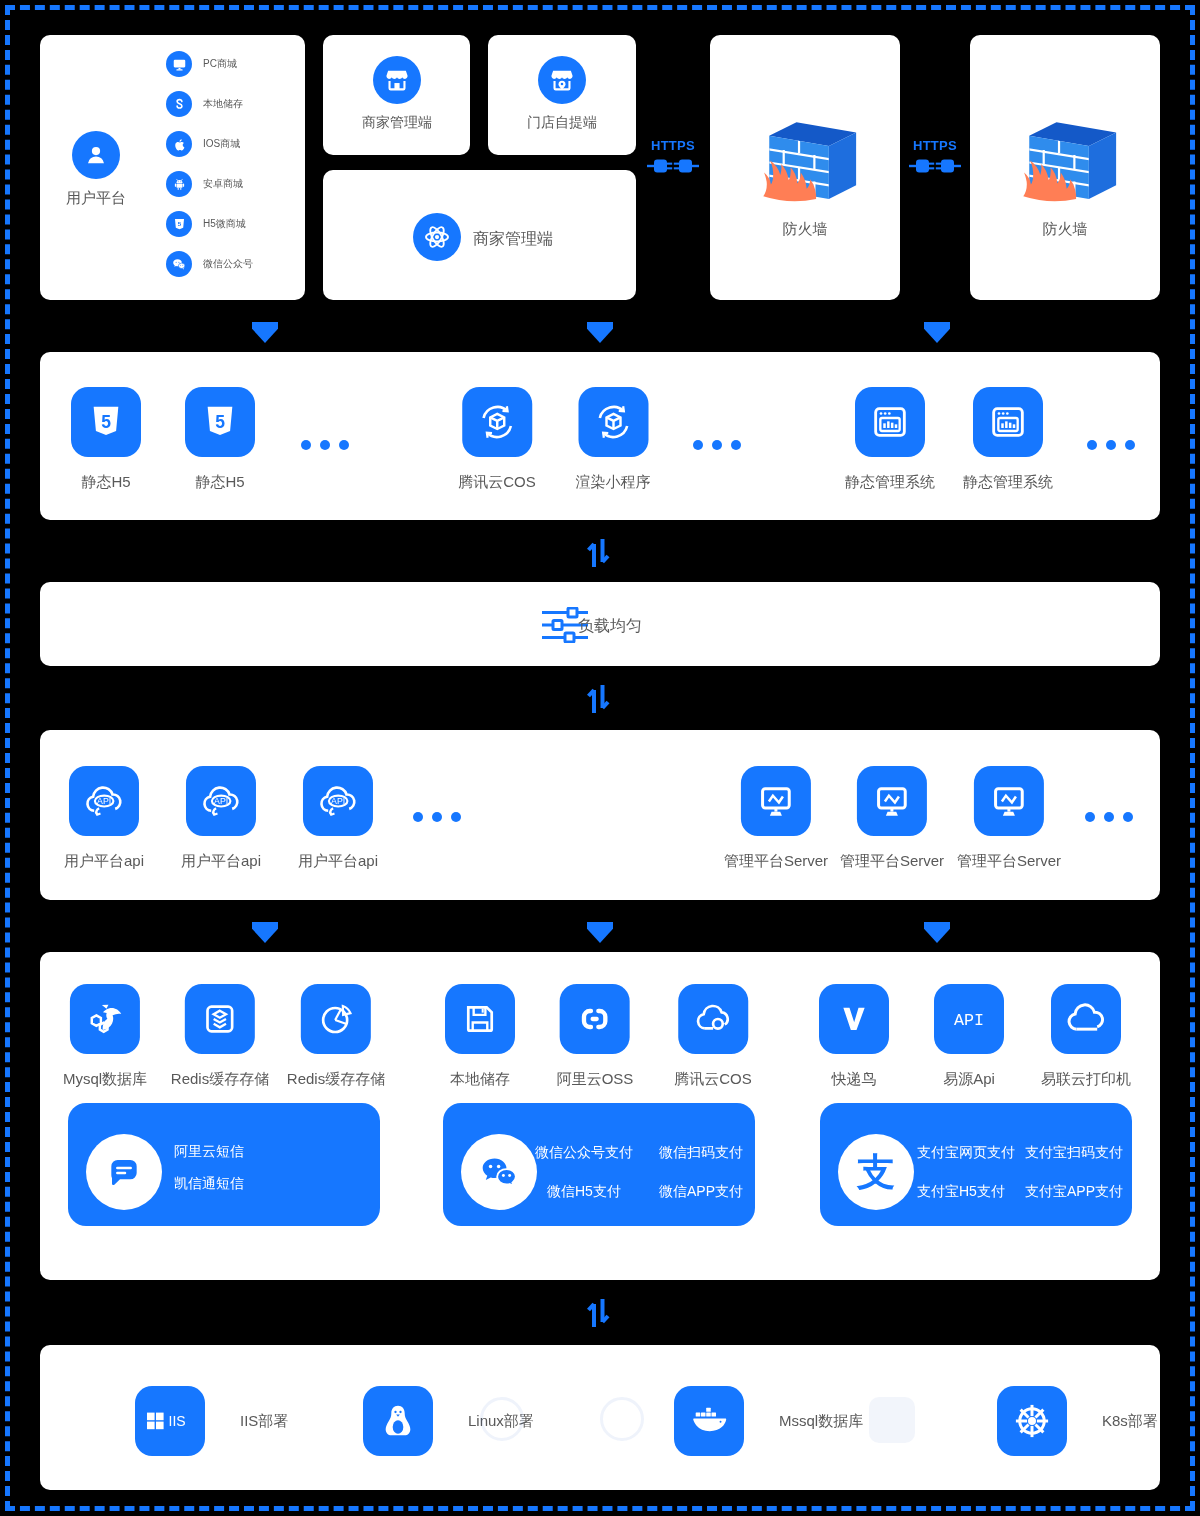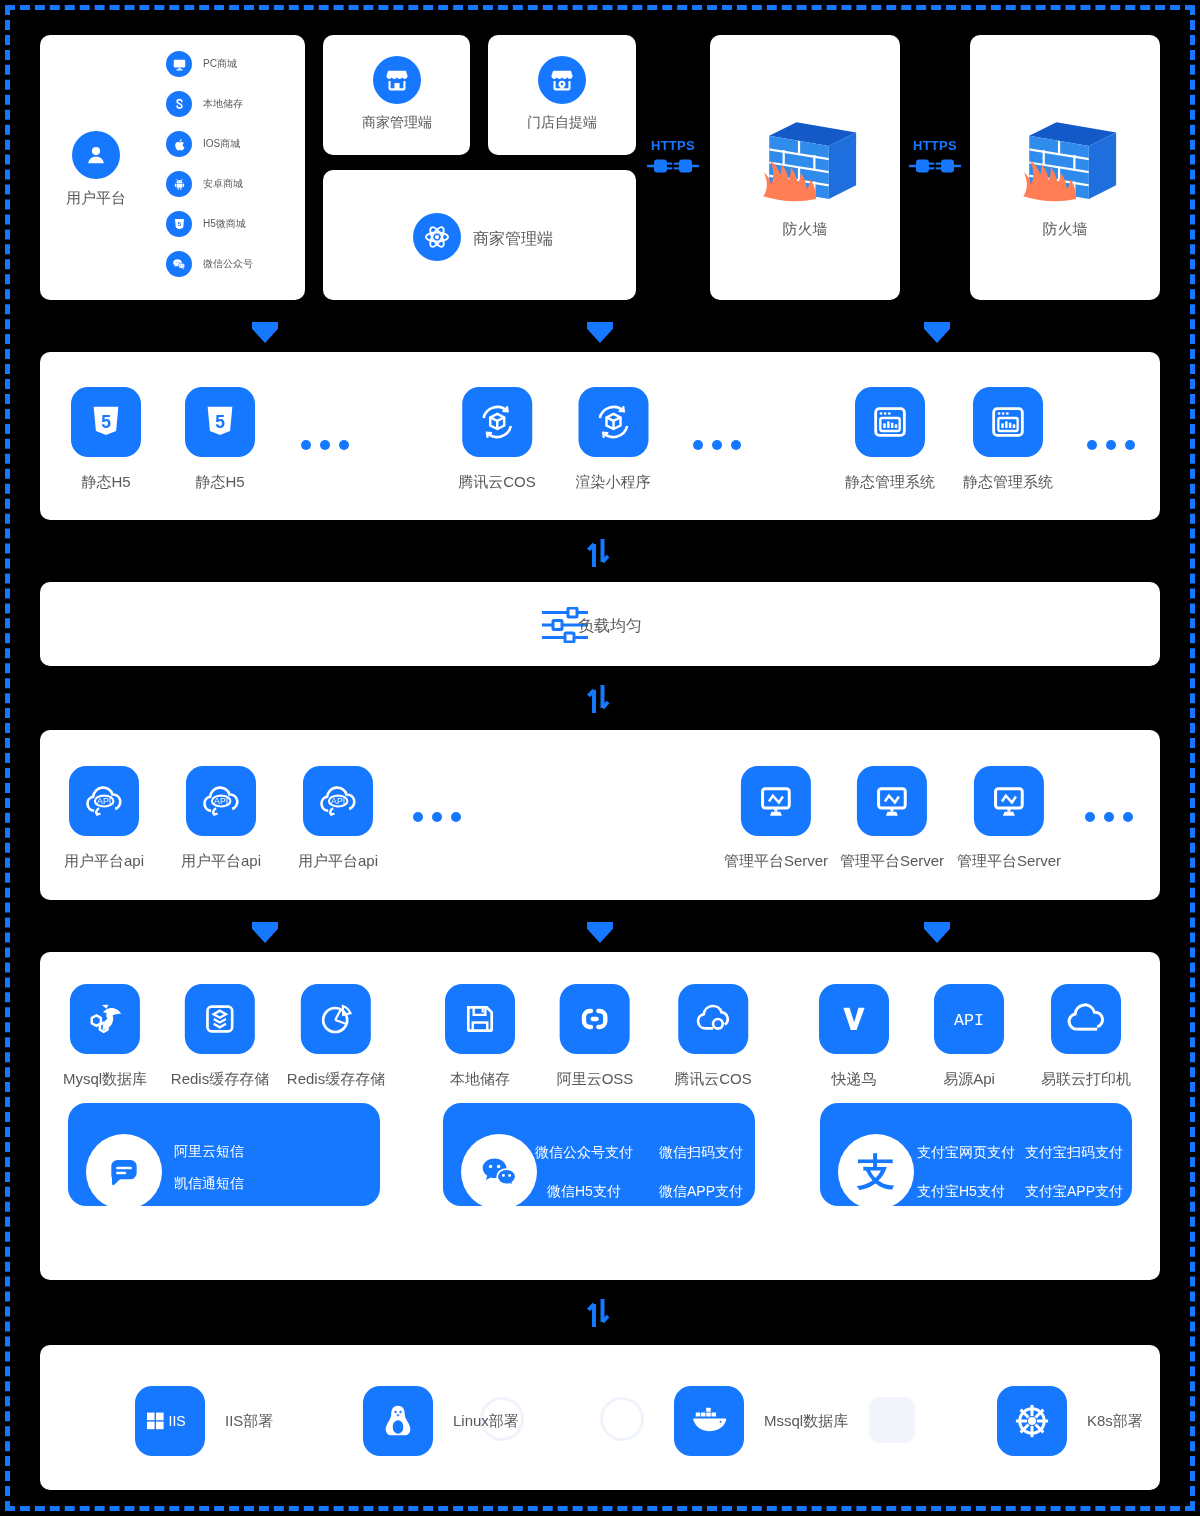--- a/index.html
+++ b/index.html
@@ -7,33 +7,33 @@
   body { position:relative; background:#000; overflow:hidden; font-family:"Liberation Sans",sans-serif; }
   .frame { position:absolute; inset:5px; border:5px dashed #1677ff; pointer-events:none; }
   .card { position:absolute; background:#fff; border-radius:10px; }
   .abs { position:absolute; }
   .cx { transform:translateX(-50%); }
   .tile { width:70px; height:70px; background:#1677ff; border-radius:17px; display:flex; align-items:center; justify-content:center; flex:none; }
   .circ48 { width:48px; height:48px; background:#1677ff; border-radius:50%; display:flex; align-items:center; justify-content:center; flex:none; }
   .circ26 { width:26px; height:26px; background:#1677ff; border-radius:50%; display:flex; align-items:center; justify-content:center; flex:none; }
   .node { position:absolute; display:flex; flex-direction:column; align-items:center; gap:16px; transform:translateX(-50%); }
   .vnode { position:absolute; display:flex; flex-direction:column; align-items:center; gap:10px; transform:translateX(-50%); }
-  .hnode { position:absolute; display:flex; align-items:center; gap:20px; }
+  .hnode { position:absolute; display:flex; align-items:center; gap:35px; }
   .lbl { font-size:15px; color:#595959; white-space:nowrap; }
   .lbl14 { font-size:14px; color:#595959; white-space:nowrap; }
   .chlist { position:absolute; left:166px; top:44px; display:flex; flex-direction:column; }
   .chrow { height:40px; display:flex; align-items:center; gap:11px; }
   .chrow span.t { font-size:10px; color:#595959; white-space:nowrap; }
   .dots { position:absolute; display:flex; gap:9px; transform:translate(-50%,-50%); }
   .dots i { width:10px; height:10px; border-radius:50%; background:#1677ff; display:block; }
   .darr { position:absolute; width:26px; height:21px; background:#1677ff; transform:translateX(-50%);
           clip-path:polygon(0 0,100% 0,100% 32%,50% 100%,0 32%); }
   .https { position:absolute; transform:translateX(-50%); display:flex; flex-direction:column; align-items:center; gap:4px; }
   .https b { color:#1677ff; font-size:13px; letter-spacing:.3px; font-weight:bold; }
-  .panel { position:absolute; background:#1677ff; border-radius:18px; width:312px; height:103px; }
+  .panel { position:absolute; background:#1677ff; border-radius:18px; width:312px; height:123px; }
   .wcirc { position:absolute; left:18px; top:31px; width:76px; height:76px; background:#fff; border-radius:50%; display:flex; align-items:center; justify-content:center; }
   .ptxt { position:absolute; color:#fff; font-size:14px; white-space:nowrap; }
   .swap { position:absolute; transform:translateX(-50%); }
   .lb-label { position:absolute; font-size:16px; color:#595959; white-space:nowrap; }
   .ghost-circle { position:absolute; width:44px; height:44px; border-radius:50%; border:3px solid rgba(31,92,192,.07); }
   .ghost-tile { position:absolute; width:46px; height:46px; border-radius:10px; background:rgba(31,92,192,.06); }
 </style>
 </head>
 <body>
 

